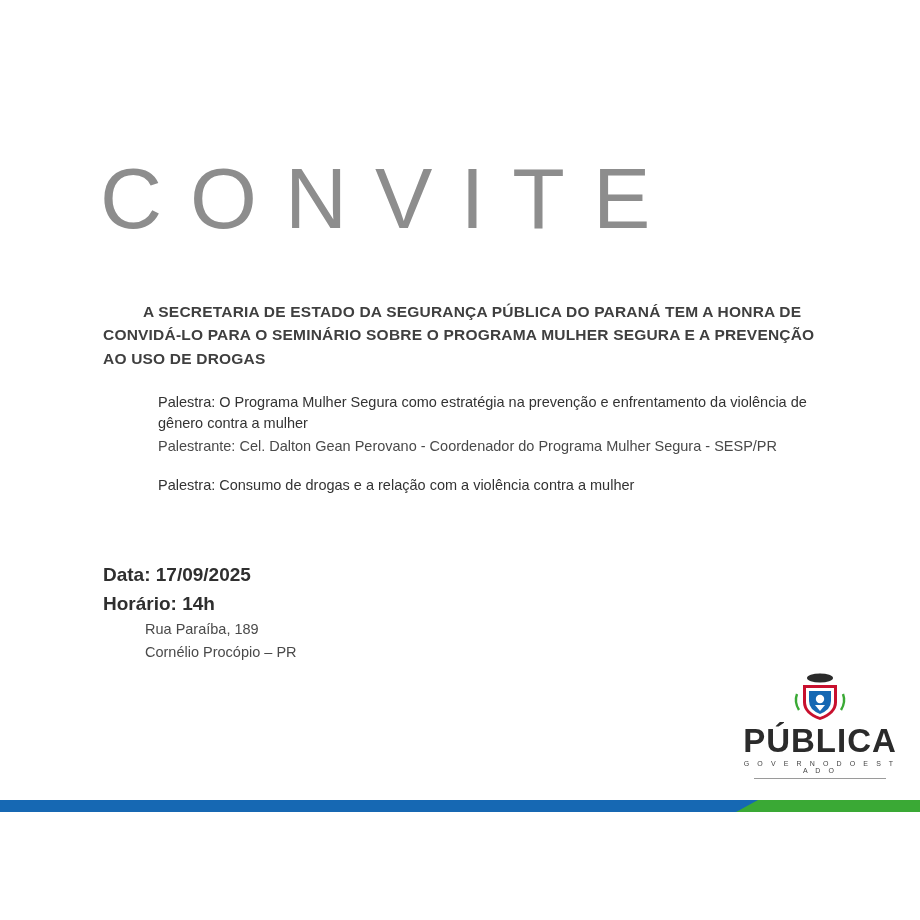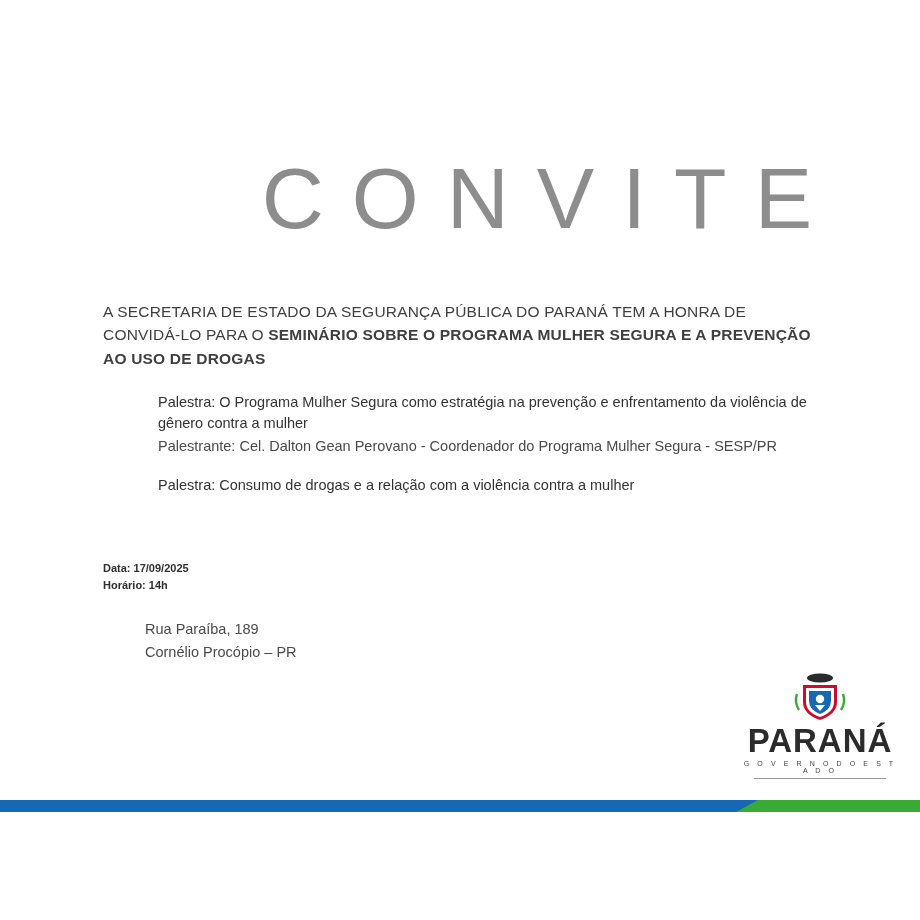--- a/index.html
+++ b/index.html
@@ -26,37 +26,37 @@
   .title {
     position: absolute;
     top: 155px;
     left: 100px;
     width: 740px;
     font-size: 86px;
     line-height: 1;
     font-weight: 300;
     letter-spacing: 28px;
     color: #8d8d8d;
-    text-align: right;
+    text-align: left;
     white-space: nowrap;
     font-family: "Liberation Sans", sans-serif;
   }
 
   
   .intro {
     position: absolute;
     top: 300px;
     left: 103px;
     width: 712px;
     font-size: 15.5px;
     line-height: 1.5;
     color: #3f3f3f;
     letter-spacing: 0.2px;
   }
-  .intro .lead { font-weight: 400; }
+  .intro .lead { font-weight: 700; margin-left: 40px; }
   .intro .strong { font-weight: 700; }
 
   
   .talks {
     position: absolute;
     top: 392px;
     left: 158px;
     width: 680px;
   }
   .talk { margin-bottom: 18px; }
@@ -72,21 +72,21 @@
     font-weight: 400;
     color: #4a4a4a;
     margin-top: 2px;
   }
 
   
   .datetime {
     position: absolute;
     top: 560px;
     left: 103px;
-    font-size: 11px;
+    font-size: 19px;
     line-height: 1.55;
     font-weight: 700;
     color: #2f2f2f;
   }
 
   
   .location {
     position: absolute;
     top: 618px;
     left: 103px;
@@ -207,21 +207,21 @@
         <path d="M29 1.5 L31 5 L27 5 Z" fill="#2b2b2b"></path>
         <path d="M12 13 L46 13 L46 30 Q46 42 29 48 Q12 42 12 30 Z" fill="#c8102e"></path>
         <path d="M15 16 L43 16 L43 30 Q43 40 29 45 Q15 40 15 30 Z" fill="#ffffff"></path>
         <path d="M18 19 L40 19 L40 29 Q40 37.5 29 42 Q18 37.5 18 29 Z" fill="#1668b3"></path>
         <circle cx="29" cy="27" r="4.2" fill="#ffffff"></circle>
         <path d="M24 33 L34 33 L29 39 Z" fill="#ffffff"></path>
         <path d="M6 22 Q3 30 8 38" stroke="#3aa935" stroke-width="2.4" fill="none"></path>
         <path d="M52 22 Q55 30 50 38" stroke="#3aa935" stroke-width="2.4" fill="none"></path>
       </svg>
     </div>
-    <div class="logo-word">PARANÁ</div>
+    <div class="logo-word">PÚBLICA</div>
     <div class="logo-sub">G O V E R N O   D O   E S T A D O</div>
     <div class="logo-rule"></div>
   </div>
 
   <div class="bar-wrap">
     <div class="bar-blue"></div>
     <div class="bar-blue-slant"></div>
     <div class="bar-green"></div>
   </div>
 

